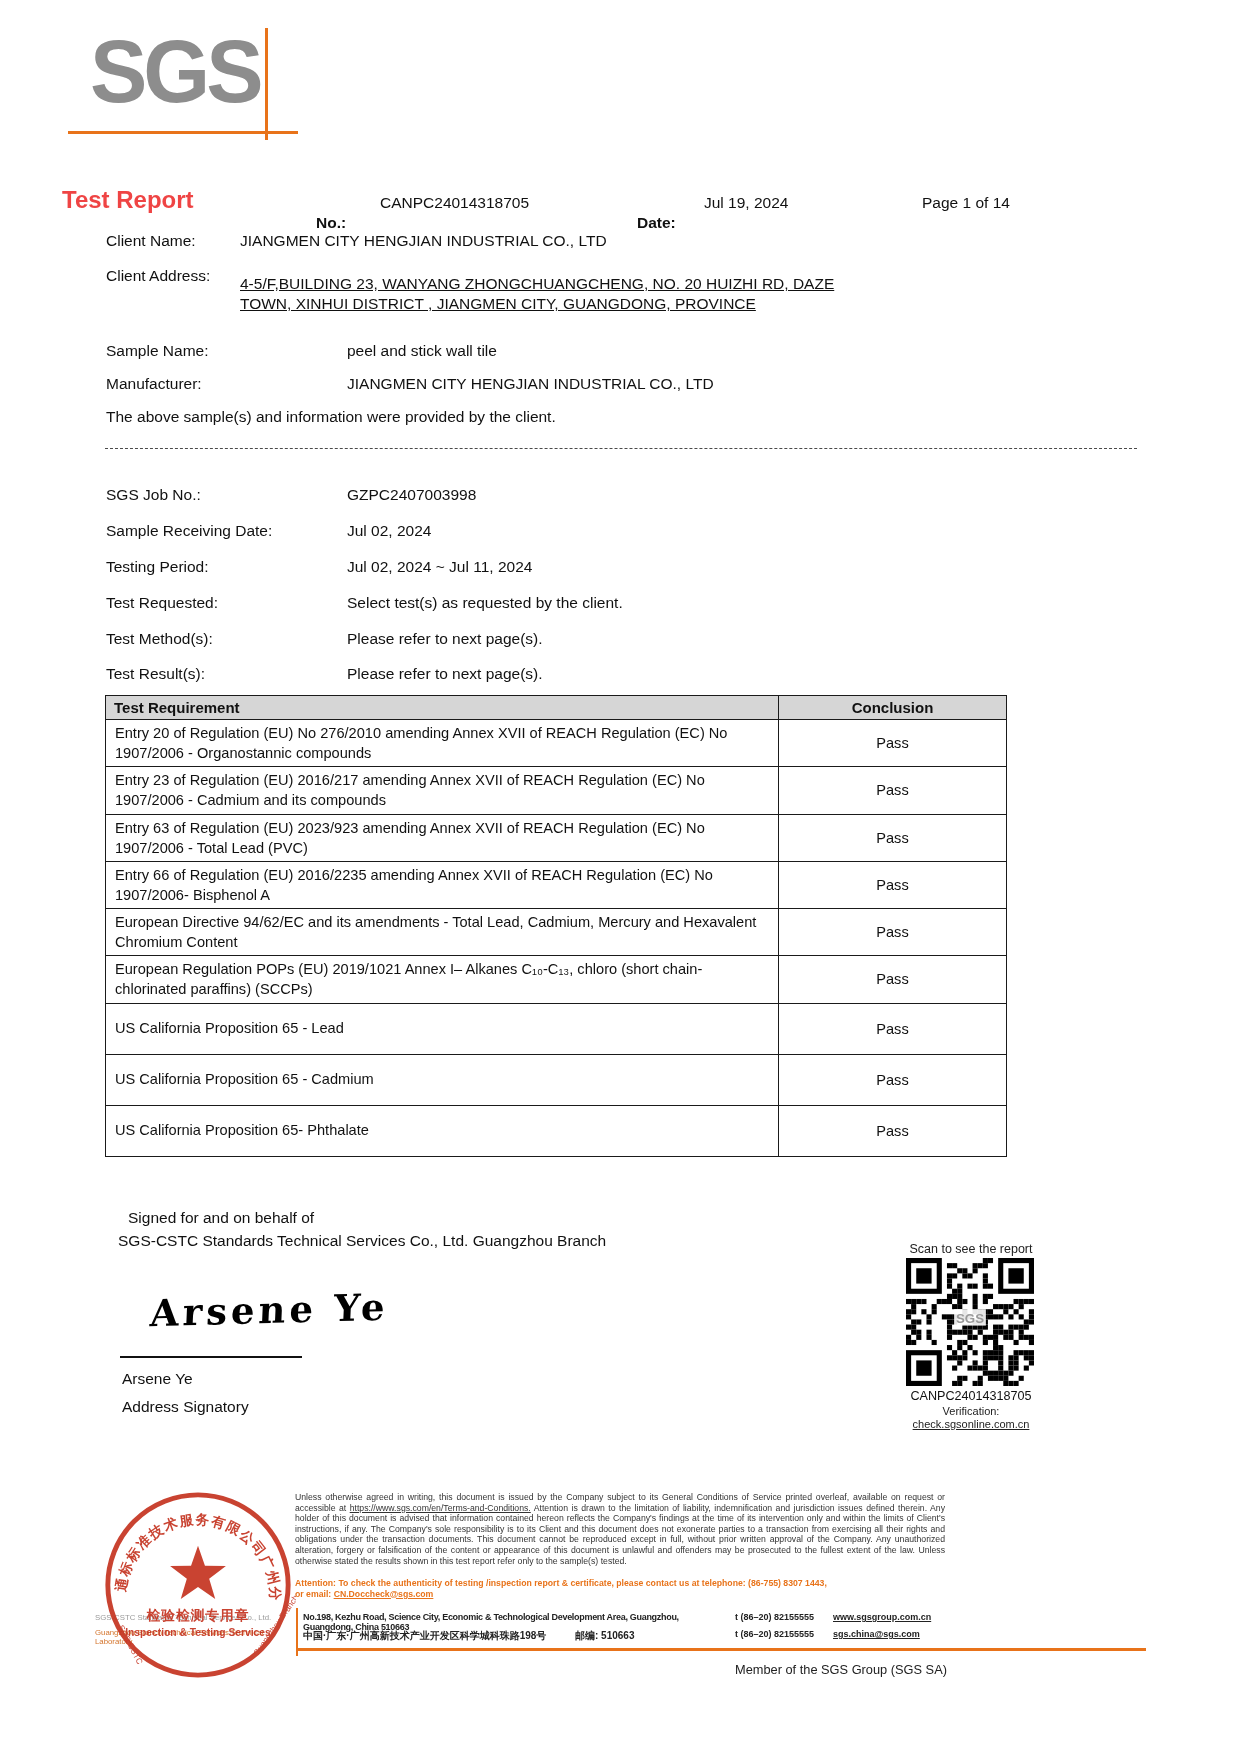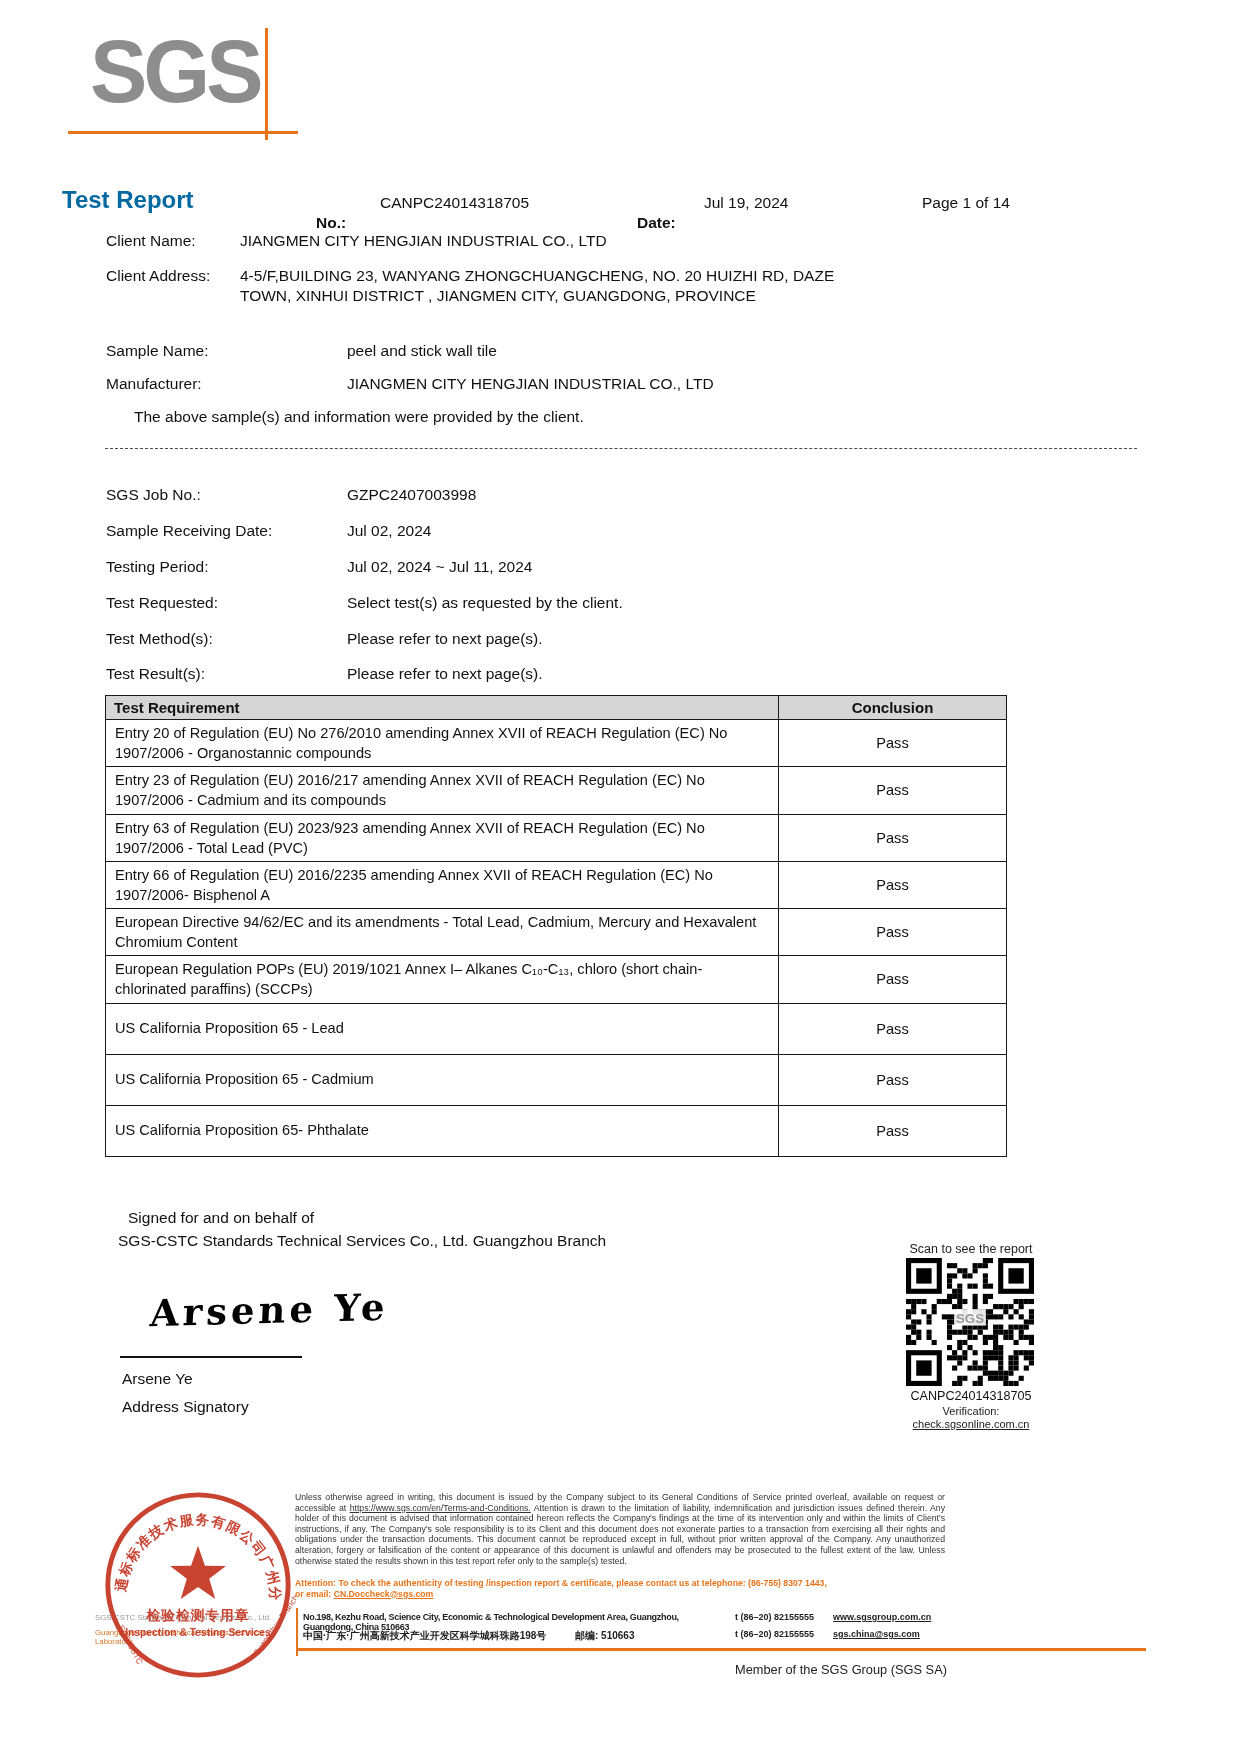--- a/index.html
+++ b/index.html
@@ -4,21 +4,21 @@
 <style>
   html,body{margin:0;padding:0;background:#fff;}
   .page{position:relative;width:1240px;height:1754px;background:#fff;overflow:hidden;
         font-family:"Liberation Sans",sans-serif;color:#111;}
   .abs{position:absolute;}
   .t15{font-size:15.5px;line-height:20px;}
   .bold{font-weight:bold;margin-top:20px;}
   .logo-sgs{font-family:"Liberation Sans",sans-serif;font-weight:bold;font-size:86px;
             letter-spacing:-4px;color:#8d8d8d;transform:scaleY(1.04);}
   .accent{background:#e8731a;}
-  .title{font-size:24px;font-weight:bold;color:#0369a1;}
+  .title{font-size:24px;font-weight:bold;color:#ef4444;}
   .dashed{border-top:1.8px dashed #4a4a4a;}
   table.results{border-collapse:collapse;width:902px;font-size:14.6px;}
   table.results th,table.results td{border:1.6px solid #1a1a1a;}
   table.results th{background:#d6d6d6;padding:3px 8px;text-align:left;font-size:15px;}
   table.results th.conc{text-align:center;}
   table.results td.req{padding:3px 9px;line-height:1.38;}
   table.results td.conc{text-align:center;width:225px;}
   tr.single td{height:44px;}
   .handwrite{font-family:"DejaVu Serif",serif;font-weight:bold;font-size:37px;
              transform:rotate(-1.5deg) skewX(-4deg);letter-spacing:4px;color:#000;}
@@ -43,30 +43,30 @@
   <div class="abs title" style="left:62px;top:186px;">Test Report</div>
   <span class="abs t15 bold" style="left:316px;top:193px;">No.:</span>
   <span class="abs t15" style="left:380px;top:193px;">CANPC24014318705</span>
   <span class="abs t15 bold" style="left:637px;top:193px;">Date:</span>
   <span class="abs t15" style="left:704px;top:193px;">Jul 19, 2024</span>
   <span class="abs t15" style="left:922px;top:193px;">Page 1 of 14</span>
 
   <span class="abs t15" style="left:106px;top:231px;">Client Name:</span>
   <span class="abs t15" style="left:240px;top:231px;">JIANGMEN CITY HENGJIAN INDUSTRIAL CO., LTD</span>
   <span class="abs t15" style="left:106px;top:266px;">Client Address:</span>
-  <div class="abs t15" style="left:240px;top:266px;width:760px;">
+  <div class="abs t15" style="left:240px;top:274px;width:760px;text-decoration:underline;">
     <div>4-5/F,BUILDING 23, WANYANG ZHONGCHUANGCHENG, NO. 20 HUIZHI RD, DAZE</div>
     <div>TOWN, XINHUI DISTRICT , JIANGMEN CITY, GUANGDONG, PROVINCE</div>
   </div>
 
   <span class="abs t15" style="left:106px;top:341px;">Sample Name:</span>
   <span class="abs t15" style="left:347px;top:341px;">peel and stick wall tile</span>
   <span class="abs t15" style="left:106px;top:374px;">Manufacturer:</span>
   <span class="abs t15" style="left:347px;top:374px;">JIANGMEN CITY HENGJIAN INDUSTRIAL CO., LTD</span>
-  <span class="abs t15" style="left:106px;top:407px;margin-left:28px;">The above sample(s) and information were provided by the client.</span>
+  <span class="abs t15" style="left:106px;top:407px;">The above sample(s) and information were provided by the client.</span>
 
   <div class="abs dashed" style="left:105px;top:448px;width:1032px;"></div>
 
   <span class="abs t15" style="left:106px;top:485px;">SGS Job No.:</span>
   <span class="abs t15" style="left:347px;top:485px;">GZPC2407003998</span>
   <span class="abs t15" style="left:106px;top:521px;">Sample Receiving Date:</span>
   <span class="abs t15" style="left:347px;top:521px;">Jul 02, 2024</span>
   <span class="abs t15" style="left:106px;top:557px;">Testing Period:</span>
   <span class="abs t15" style="left:347px;top:557px;">Jul 02, 2024 ~ Jul 11, 2024</span>
   <span class="abs t15" style="left:106px;top:593px;">Test Requested:</span>

